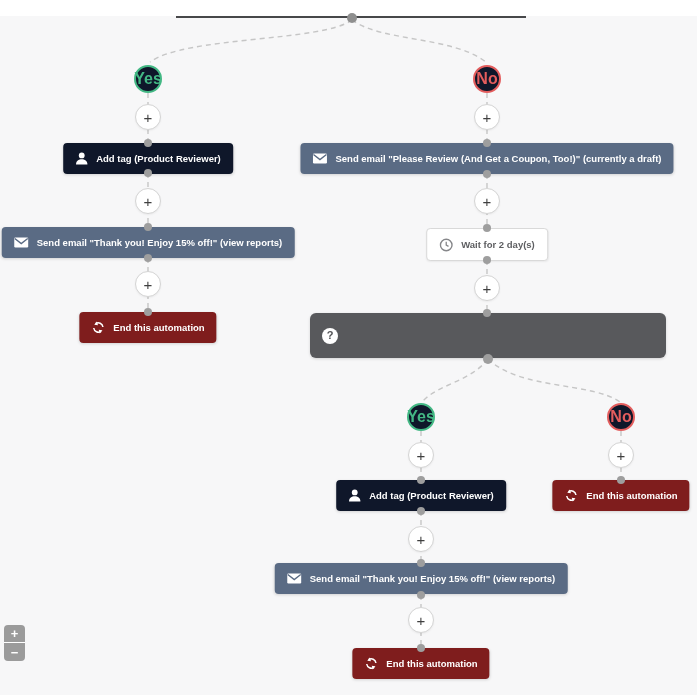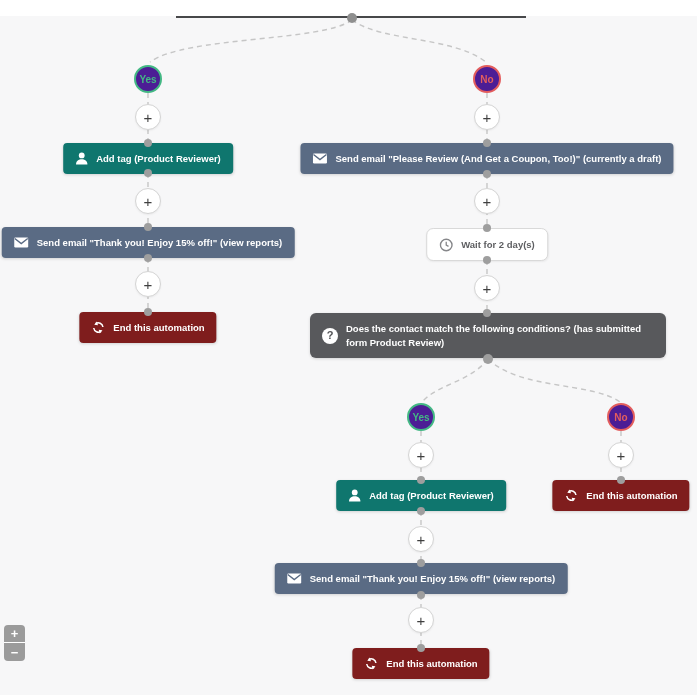--- a/index.html
+++ b/index.html
@@ -16,41 +16,41 @@
   .node{
     position:absolute;z-index:3;height:31px;
     display:flex;align-items:center;gap:8px;
     padding:0 12px;border-radius:4px;
     transform:translateX(-50%);
     white-space:nowrap;
     color:#fff;font-size:9.5px;font-weight:bold;
     box-shadow:0 1px 3px rgba(0,0,0,0.15);
     cursor:pointer;
   }
-  .node.blue{background:#0f766e;}
+  .node.blue{background:#0f172a;}
   .node.slate{background:#5a6b84;}
   .node.pink{background:#7f1d1d;}
   .node.white{background:#ffffff;border:1px solid #d9d9d9;color:#5d5e61;box-shadow:0 1px 2px rgba(0,0,0,0.06);}
   .node.dark{
     background:#58595c;transform:none;height:45px;width:356px;
     white-space:normal;border-radius:6px;box-sizing:border-box;
     justify-content:flex-start;text-align:left;line-height:1.45;
   }
   .node .icon{display:flex;align-items:center;flex:0 0 auto;}
 
   .q-icon{
     width:16px;height:16px;border-radius:50%;background:#ffffff;color:#515255;
     display:flex;align-items:center;justify-content:center;
     font-size:11px;font-weight:bold;flex:0 0 auto;
   }
 
   .branch-circle{
     position:absolute;z-index:4;width:28px;height:28px;border-radius:50%;
-    background:#4c1d95;display:flex;align-items:center;justify-content:center;
-    font-size:10px;font-weight:bold;box-sizing:border-box;border:2px solid;
+    background:#0f172a;display:flex;align-items:center;justify-content:center;
+    font-size:16px;font-weight:bold;box-sizing:border-box;border:2px solid;
   }
   .branch-circle.green{border-color:#43b884;color:#43b884;}
   .branch-circle.red{border-color:#e35d5d;color:#e35d5d;}
 
   .add-step{
     position:absolute;z-index:4;width:26px;height:26px;border-radius:50%;
     background:#ffffff;border:1px solid #d4d4d4;box-sizing:border-box;
     display:flex;align-items:center;justify-content:center;
     color:#3f3f3f;font-size:15px;font-weight:normal;line-height:1;
     cursor:pointer;box-shadow:0 1px 2px rgba(0,0,0,0.05);
@@ -138,33 +138,32 @@
 <div class="node slate" style="left:487px;top:143px;">
   <span class="icon">
     <svg width="15" height="11" viewBox="0 0 15 11">
         <rect x="0.5" y="0.5" width="14" height="10" rx="1.2" fill="#fff"></rect>
         <path d="M1,1.5 L7.5,6.5 L14,1.5" stroke="#5a6b84" stroke-width="1.4" fill="none"></path>
       </svg>
   </span>
   <span>Send email "Please Review (And Get a Coupon, Too!)" (currently a draft)</span>
 </div>
 
-<div class="node white" style="left:487px;top:228px;border-radius:7px;">
+<div class="node white" style="left:487px;top:228px;">
   <span class="icon">
     <svg width="14" height="14" viewBox="0 0 14 14">
         <circle cx="7" cy="7" r="5.8" fill="none" stroke="#86878a" stroke-width="1.4"></circle>
         <path d="M7,3.8 L7,7.2 L9.3,8.4" fill="none" stroke="#86878a" stroke-width="1.3"></path>
       </svg>
   </span>
   <span>Wait for 2 day(s)</span>
 </div>
 
 <div class="node dark" style="left:310px;top:313px;">
   <span class="q-icon">?</span>
-  <span>Does the contact match the following conditions? (has submitted form Product Review)</span>
 </div>
 
 <div class="branch-circle green" style="left:407px;top:403px;">Yes</div>
 <div class="branch-circle red" style="left:607px;top:403px;">No</div>
 
 <div class="node blue" style="left:421px;top:480px;">
   <span class="icon">
     <svg width="13" height="13" viewBox="0 0 13 13">
         <circle cx="6.5" cy="3.4" r="2.9" fill="#fff"></circle>
         <path d="M0.8,12.5 C0.8,8.8 3.5,7.3 6.5,7.3 C9.5,7.3 12.2,8.8 12.2,12.5 Z" fill="#fff"></path>

